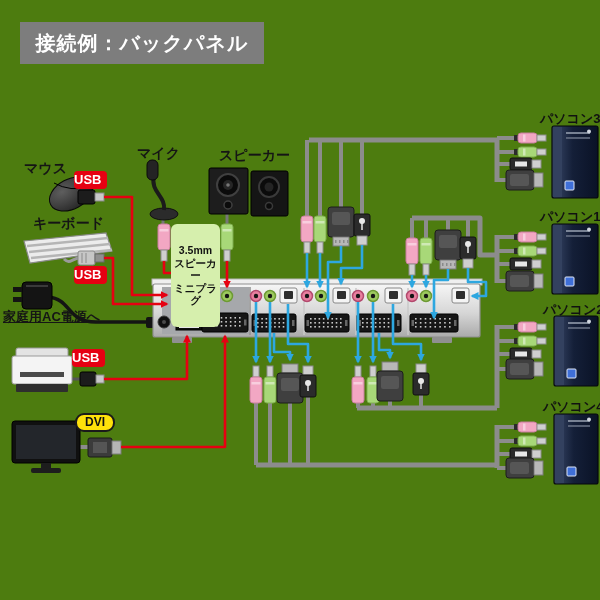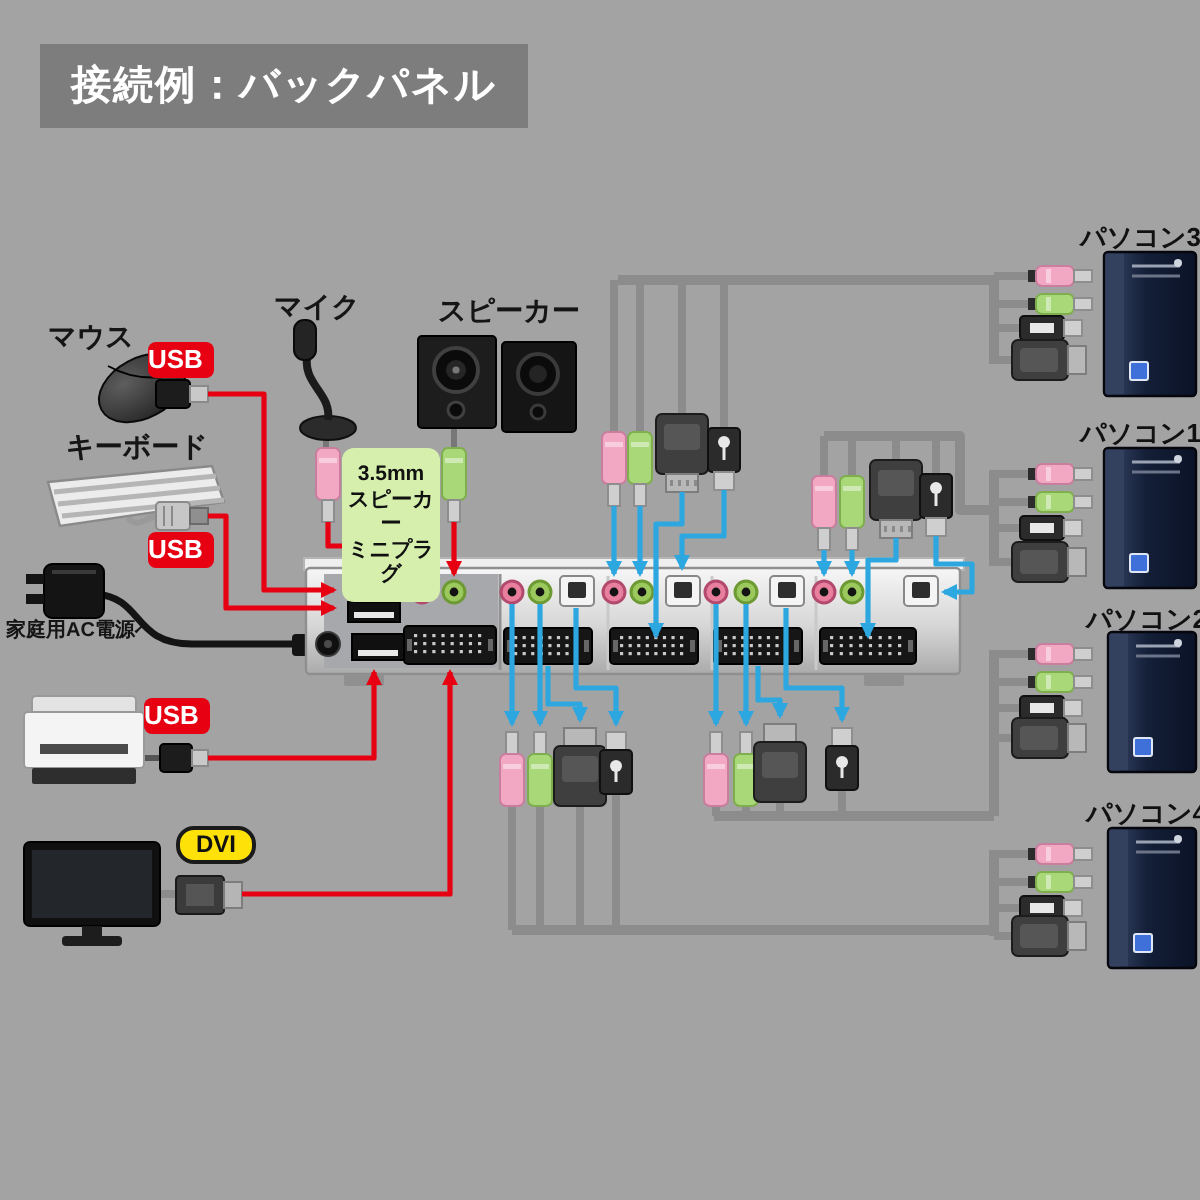--- a/index.html
+++ b/index.html
@@ -1,29 +1,29 @@
 <!DOCTYPE html>
 <html style="--red: #e60012; --yellow: #ffe10a; --notegreen: #d6efad; --titlegray: #7d7d7d;"><head>
 <meta charset="utf-8">
 <style>
   html,body{margin:0;padding:0;background:#fff;}
-  .stage{position:relative;width:600px;height:600px;background:#a3a3a3;overflow:hidden;
+  .stage{position:relative;width:600px;height:600px;background:#4d7c0f;overflow:hidden;
          font-family:"Liberation Sans","DejaVu Sans",sans-serif;}
   .stage svg{position:absolute;left:0;top:0;}
   .title{position:absolute;left:20px;top:22px;width:244px;height:42px;background:var(--titlegray,#7d7d7d);
          color:#fff;font-size:20px;font-weight:bold;line-height:42px;text-align:center;letter-spacing:1px;}
   .lbl{position:absolute;font-weight:bold;color:#151515;font-size:14px;white-space:nowrap;}
-  .lbl.small{font-size:10px;}
+  .lbl.small{font-size:13px;text-decoration:underline;}
   .pclbl{position:absolute;font-weight:bold;color:#111;font-size:13px;white-space:nowrap;text-align:center;}
   .badge-usb{position:absolute;width:33px;height:18px;background:var(--red,#e60012);color:#fff;
              font-size:13px;font-weight:bold;text-align:left;line-height:18px;border-radius:4px;}
   .badge-dvi{position:absolute;width:36px;height:15px;background:var(--yellow,#ffe10a);border:2px solid #1a1a1a;
              color:#111;font-size:12px;font-weight:bold;text-align:center;line-height:15px;border-radius:9px;}
   .note{position:absolute;left:171px;top:224px;width:49px;background:var(--notegreen,#d6efad);border-radius:6px;
-        padding:7px 0;text-align:center;font-size:10.5px;font-weight:bold;color:#111;line-height:1.2;}
+        padding:20px 0;text-align:center;font-size:10.5px;font-weight:bold;color:#111;line-height:1.2;}
 </style>
 </head>
 <body>
 
 <div class="stage">
 
   <svg id="diag" width="600" height="600" viewBox="0 0 600 600">
     <defs>
       <linearGradient id="sg" x1="0" y1="0" x2="0" y2="1">
         <stop offset="0" stop-color="#f6f6f6"></stop>
@@ -499,21 +499,21 @@
 
   <div class="lbl" style="left:24px;top:160px">マウス</div>
   <div class="lbl" style="left:33px;top:215px">キーボード</div>
   <div class="lbl" style="left:137px;top:145px">マイク</div>
   <div class="lbl" style="left:219px;top:147px">スピーカー</div>
   <div class="lbl small" style="left:3px;top:308px">家庭用AC電源へ</div>
 
   <div class="badge-usb" style="left:74px;top:171px">USB</div>
   <div class="badge-usb" style="left:74px;top:266px">USB</div>
   <div class="badge-usb" style="left:72px;top:349px">USB</div>
-  <div class="badge-dvi" style="left:88px;top:413px">DVI</div>
+  <div class="badge-dvi" style="left:75px;top:413px">DVI</div>
 
   <div class="note">
     <div>3.5mm</div>
     <div>スピーカー</div>
     <div>ミニプラグ</div>
   </div>
 
   <div class="pclbl" style="left:540px;top:110px">パソコン3</div>
   <div class="pclbl" style="left:540px;top:208px">パソコン1</div>
   <div class="pclbl" style="left:543px;top:301px">パソコン2</div>

